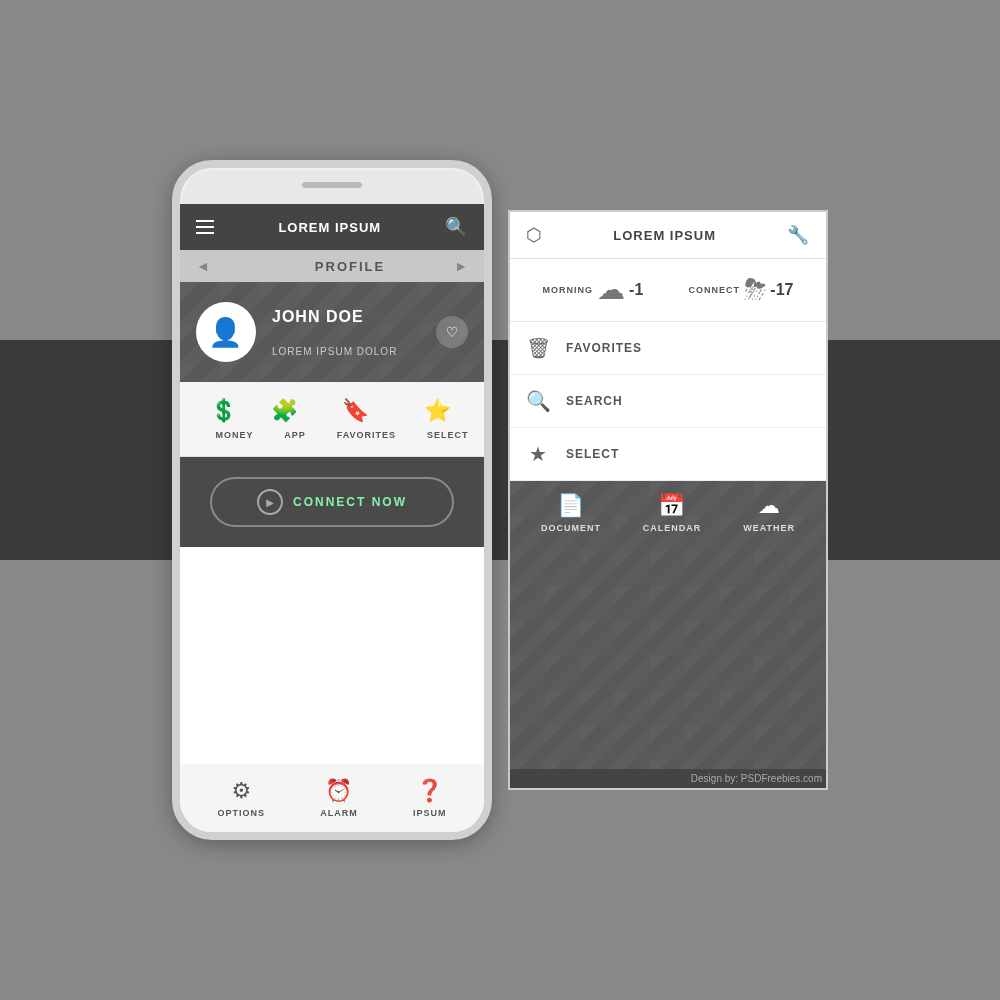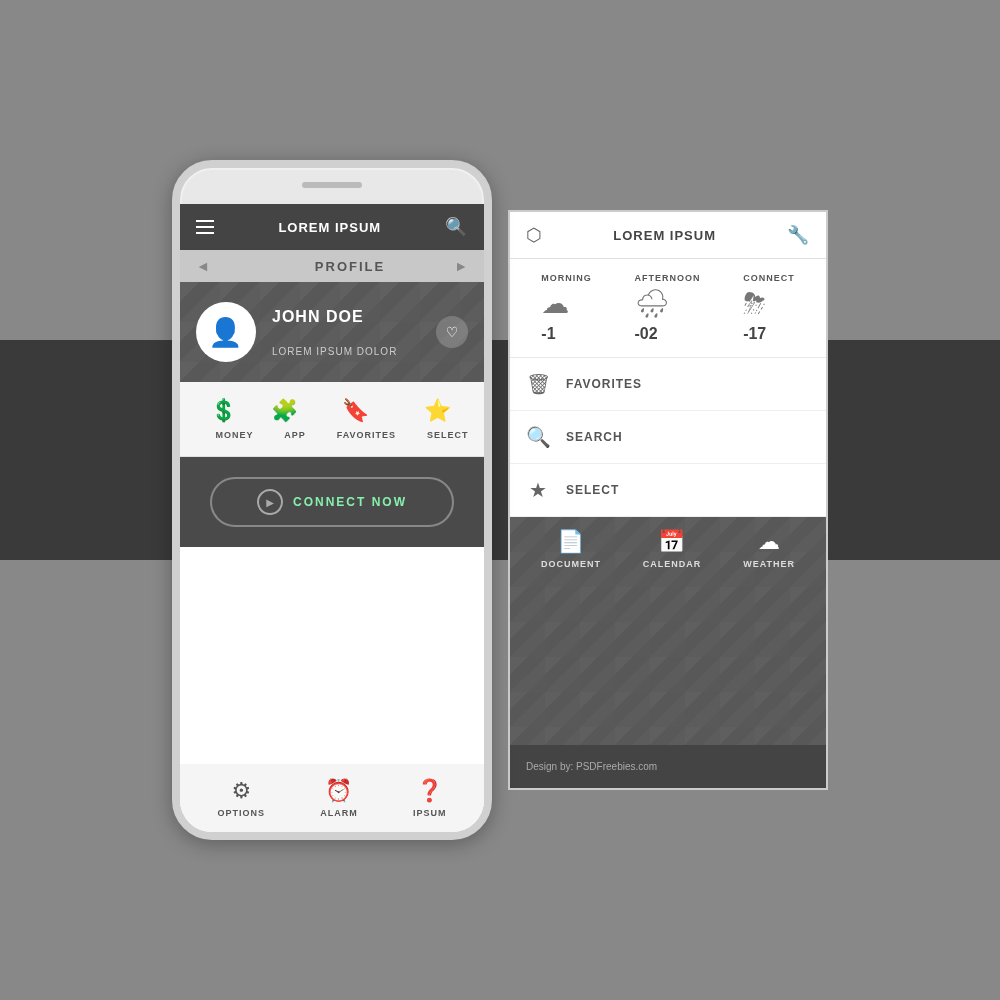--- a/index.html
+++ b/index.html
@@ -376,21 +376,22 @@
     .weather-section {
       background: #fff;
       padding: 14px 10px;
       display: flex;
       justify-content: space-around;
       border-bottom: 1px solid #e8e8e8;
     }
 
     .weather-col {
       display: flex;
-      flex-direction: column;
+      flex-direction: row;
+      align-items: center;
       gap: 4px;
     }
 
     .weather-label {
       font-size: 9px;
       font-weight: bold;
       letter-spacing: 1px;
       color: #555;
     }
 
@@ -470,22 +471,22 @@
     .p2-bot-label {
       font-size: 9px;
       font-weight: bold;
       letter-spacing: 1px;
       color: #ddd;
     }
 
     
     .phone2-footer {
       background: #444;
-      padding: 16px;
-      text-align: left;
+      padding: 4px;
+      text-align: right;
       font-size: 10px;
       color: #aaa;
     }
 
     
     .hamburger {
       display: flex;
       flex-direction: column;
       gap: 4px;
       cursor: pointer;
@@ -590,25 +591,20 @@
     </div>
 
 
     <div class="weather-section">
       <div class="weather-col">
         <span class="weather-label">MORNING</span>
         <span class="weather-icon">☁</span>
         <span class="weather-temp">-1</span>
       </div>
       <div class="weather-col">
-        <span class="weather-label">AFTERNOON</span>
-        <span class="weather-icon">🌧</span>
-        <span class="weather-temp">-02</span>
-      </div>
-      <div class="weather-col">
         <span class="weather-label">CONNECT</span>
         <span class="weather-icon">⛈</span>
         <span class="weather-temp">-17</span>
       </div>
     </div>
 
     <div class="menu-list">
       <div class="menu-list-item">
         <span class="menu-list-icon">🗑</span>
         <span class="menu-list-label">FAVORITES</span>

